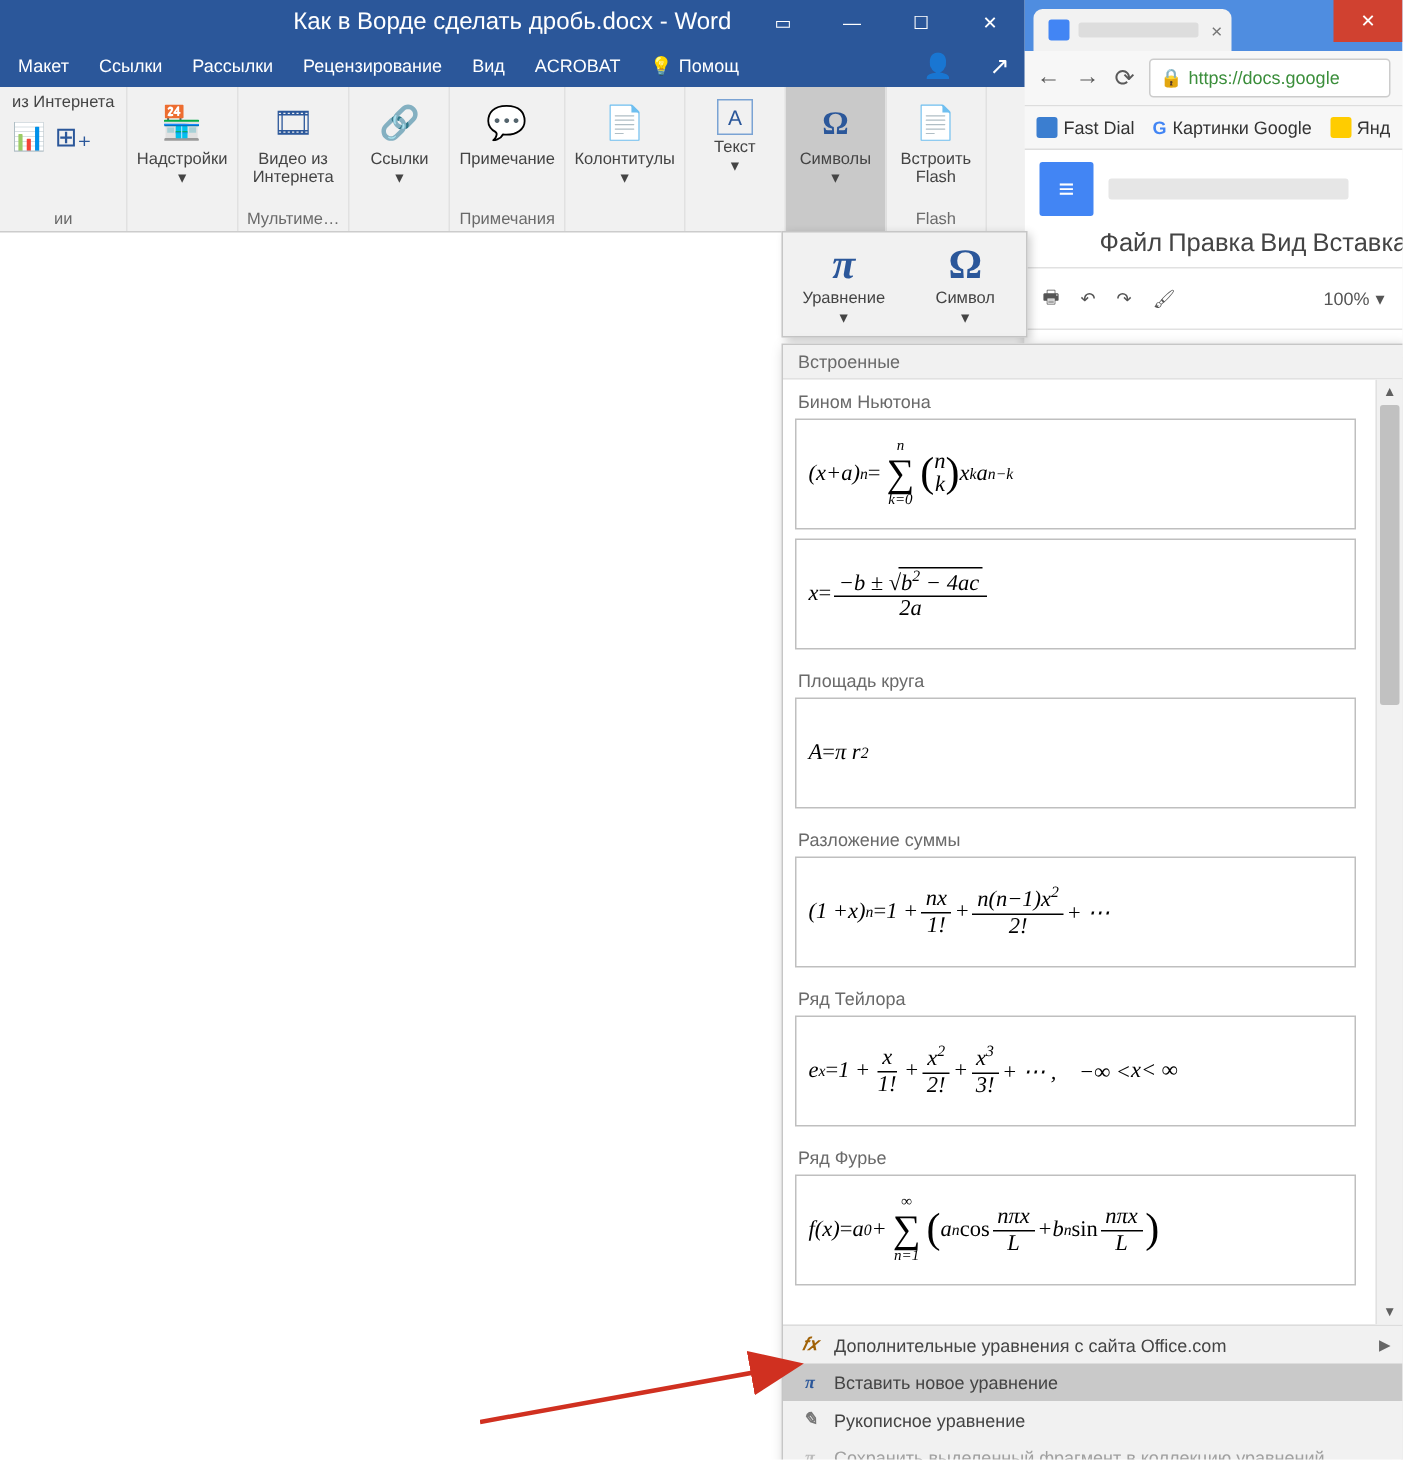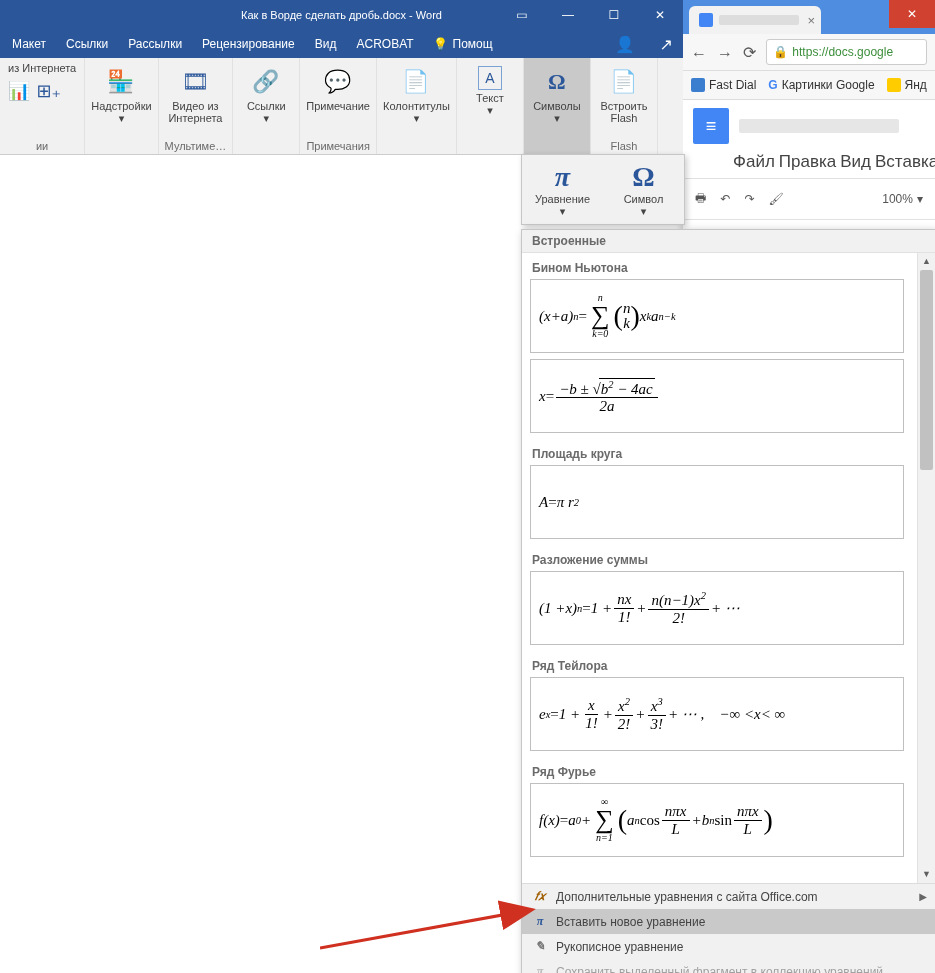--- a/index.html
+++ b/index.html
@@ -1,18 +1,18 @@
 <!DOCTYPE html>
 <html><head>
 <meta charset="utf-8">
 <style>
 html,body{margin:0;padding:0;font-family:"Segoe UI",Tahoma,sans-serif;font-size:12px;background:#fff;width:935px;height:973px;overflow:hidden;position:relative}
 
 .word-title{height:30px;background:#2b579a;color:#fff;display:flex;align-items:center;position:relative}
-.word-title .title{flex:1;text-align:center;font-size:11px;color:#fff}
+.word-title .title{flex:1;text-align:center;font-size:16px;color:#fff}
 .word-title .win-btns{position:absolute;right:0;top:0;display:flex;height:30px}
 .word-title .win-btns div{width:46px;display:flex;align-items:center;justify-content:center;color:#fff}
 
 .word-tabs{height:28px;background:#2b579a;color:#fff;display:flex;align-items:center;gap:20px;padding:0 12px;position:relative}
 .word-tabs span{color:#fff;font-size:12px;cursor:default}
 .word-tabs .help{display:flex;align-items:center;gap:4px;color:#cfe0f5}
 .word-tabs .right{position:absolute;right:10px;display:flex;gap:24px;align-items:center}
 
 .ribbon{height:96px;background:#f1f1f1;border-bottom:1px solid #d4d4d4;display:flex;align-items:stretch}
 .rgroup{display:flex;flex-direction:column;align-items:center;justify-content:space-between;padding:4px 6px 0 6px;border-right:1px solid #e1e1e1;height:96px;box-sizing:border-box}
@@ -26,27 +26,27 @@
 
 .doc-area{position:absolute;left:0;top:154px;width:530px;height:819px;background:#fff;border-top:1px solid #ccc}
 
 .sym-fly{position:absolute;left:521px;top:154px;width:162px;background:#f1f1f1;border:1px solid #c6c6c6;box-shadow:2px 2px 6px rgba(0,0,0,.2);display:flex}
 .sym-fly .btn{flex:1;display:flex;flex-direction:column;align-items:center;padding:6px 0;font-size:11px;color:#444}
 .sym-fly .btn .big{font-size:28px;font-family:"Cambria Math",serif;font-style:italic;font-weight:bold;height:32px;line-height:32px}
 .sym-fly .btn.pi .big{color:#2b579a}
 .sym-fly .btn.om .big{color:#2b579a;font-style:normal}
 
 .eq-gal{position:absolute;left:521px;top:229px;width:413px;background:#fff;border:1px solid #c6c6c6;box-shadow:2px 2px 8px rgba(0,0,0,.25)}
-.eq-gal .hdr{background:#f1f1f1;color:#6a6a6a;font-weight:bold;padding:4px 10px;font-size:12px;border-bottom:1px solid #e1e1e1}
+.eq-gal .hdr{background:#f1f1f1;color:#6a6a6a;font-weight:normal;padding:4px 10px;font-size:12px;border-bottom:1px solid #e1e1e1}
 .eq-gal .scroll{height:630px;overflow:hidden;position:relative}
 .eq-gal .scroll-inner{position:absolute;left:0;top:0;width:390px}
 .eq-gal .scrollbar{position:absolute;right:0;top:0;width:17px;height:100%;background:#f1f1f1;border-left:1px solid #e1e1e1}
 .eq-gal .scrollbar .thumb{position:absolute;left:2px;right:2px;background:#c1c1c1;border-radius:2px}
 .eq-gal .scrollbar .arr{position:absolute;left:0;right:0;height:17px;background:#f1f1f1;text-align:center;font-size:9px;color:#606060;line-height:17px}
-.eq-item .lbl{color:#6a6a6a;font-size:12px;padding:8px 10px 4px 10px;font-weight:bold}
+.eq-item .lbl{color:#6a6a6a;font-size:12px;padding:8px 10px 4px 10px;font-weight:normal}
 .eq-item .box{margin:0 8px 6px 8px;border:1px solid #bfbfbf;background:#fff;padding:10px 8px;min-height:52px;display:flex;align-items:center;font-family:"Cambria Math","Times New Roman",serif;font-size:15px;font-style:italic;color:#000}
 
 .frac{display:inline-flex;flex-direction:column;align-items:center;vertical-align:middle;font-style:italic;margin:0 2px}
 .frac .num{border-bottom:1px solid #000;padding:0 3px;line-height:1.1}
 .frac .den{padding:0 3px;line-height:1.1}
 .sum{display:inline-flex;flex-direction:column;align-items:center;vertical-align:middle;line-height:1;margin:0 4px}
 .sum .top,.sum .bot{font-size:10px;font-style:italic}
 .sum .sig{font-size:26px;font-style:normal}
 .binom{display:inline-flex;align-items:center;vertical-align:middle}
 .binom .paren{font-size:28px;font-style:normal;line-height:0.8}

